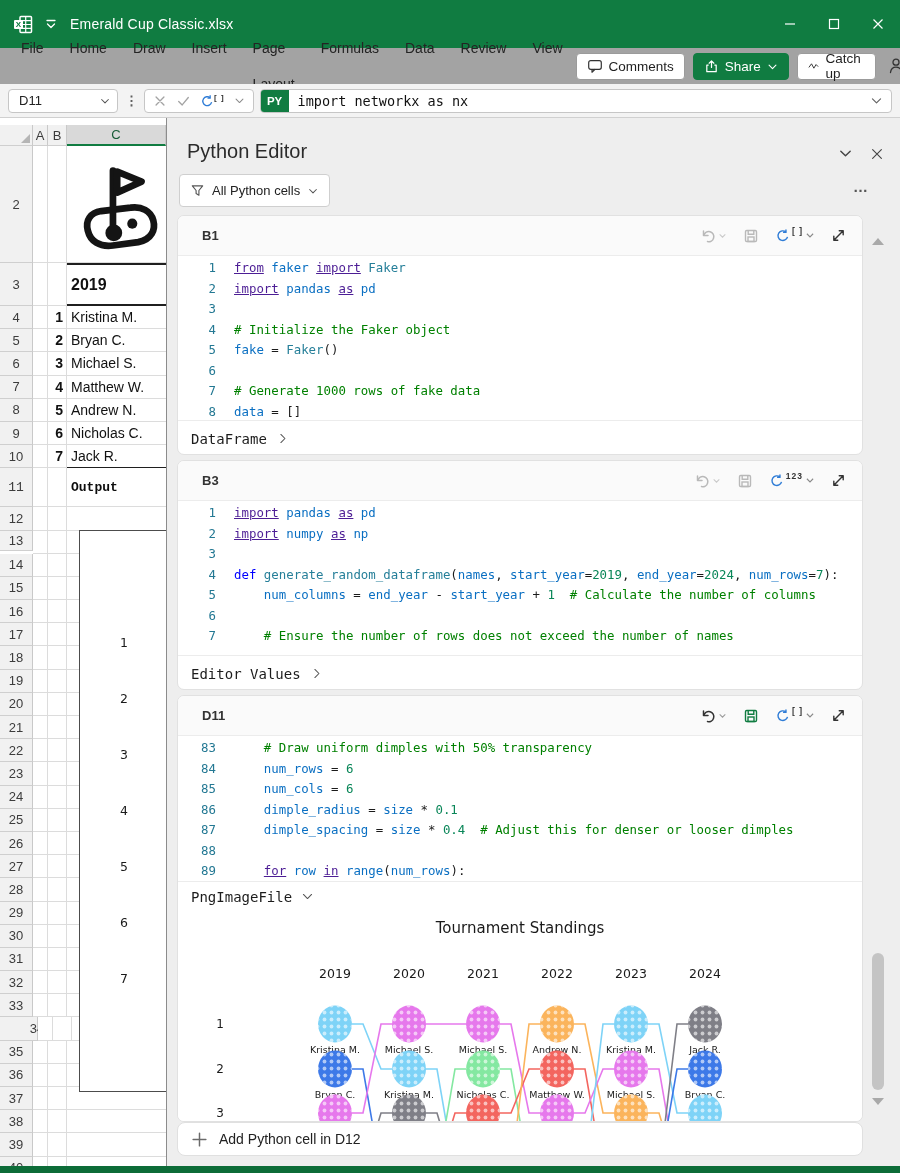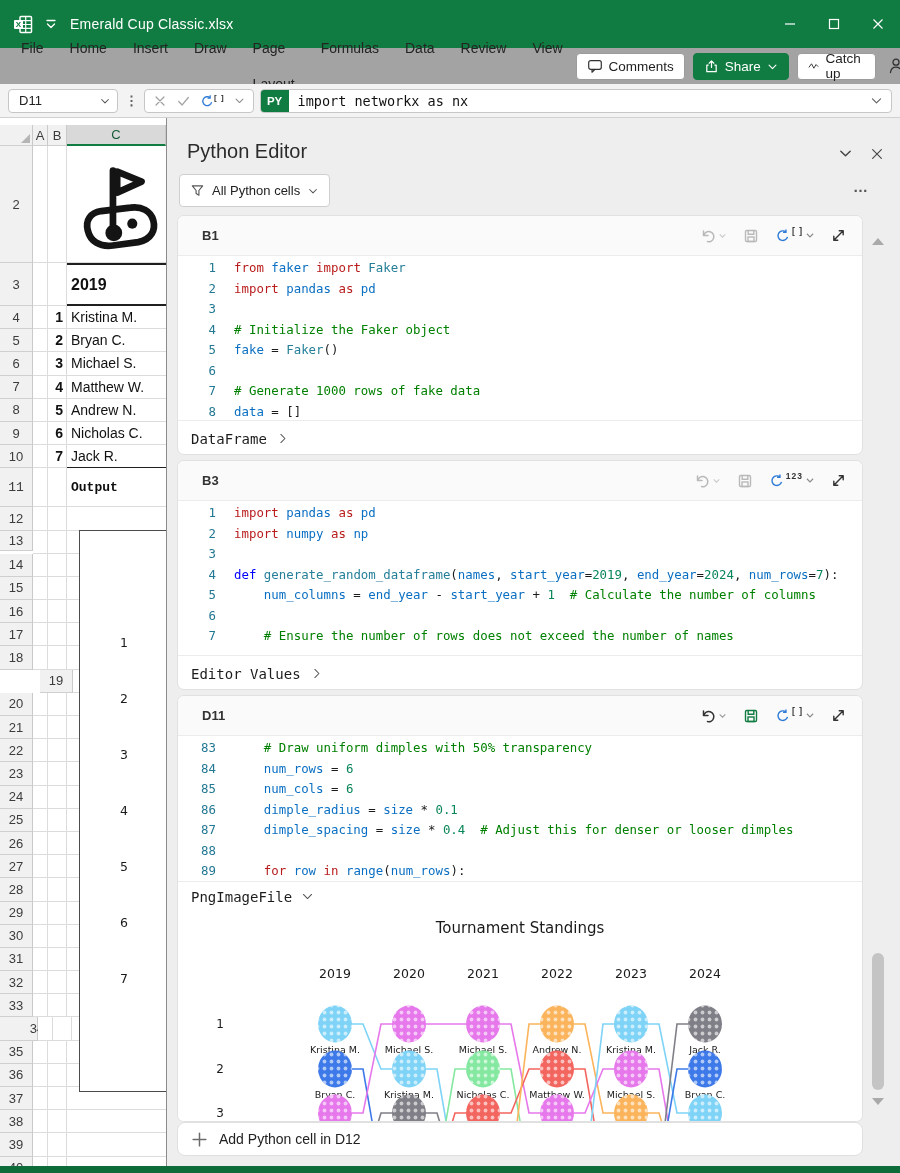--- a/index.html
+++ b/index.html
@@ -76,21 +76,21 @@
   .card-icons { margin-left:auto; margin-right:16px; display:flex; align-items:center; gap:16px; }
   .cicon { display:flex; align-items:center; gap:2px; }
   .gray-ic { color:#b9b9b9; } .dark-ic { color:#333; } .green-ic { color:#107C41; }
   .convert { display:flex; align-items:flex-start; }
   .convert .sup { font-size:8.5px; font-weight:bold; color:#333; margin-left:1px; margin-top:-2px; letter-spacing:1px; }
   .code { flex:none; padding-top:2px; overflow:hidden; }
   .code-b1 { height:164px; } .code-b3 { height:154px; } .code-d11 { height:145px; }
   .code-line { display:flex; height:20.5px; line-height:20.5px; font-family:"DejaVu Sans Mono",monospace; font-size:12.4px; white-space:pre; }
   .ln { width:38px; flex:none; text-align:right; color:#237893; padding-right:0; }
   .ct { margin-left:18px; }
-  .tk-kw { color:#b91c1c; } .tk-def { color:#0000ff; } .tk-id { color:#0a6fc2; }
+  .tk-kw { color:#4c1d95;text-decoration:underline; } .tk-def { color:#0000ff; } .tk-id { color:#0a6fc2; }
   .tk-fn { color:#267f99; } .tk-cl { color:#267f99; } .tk-nu { color:#098658; }
   .tk-cm { color:#008000; } .tk-pl { color:#1b1b1b; }
   .out-row { flex:none; height:36px; border-top:1px solid #ececec; display:flex; align-items:center; gap:9px; padding-left:13px; font-family:"DejaVu Sans Mono",monospace; font-size:14px; color:#1c1c1c; }
   .out-row.short { height:30px; }
   .chart-wrap { flex:1; background:#fff; overflow:hidden; }
 
   .addbar { position:absolute; left:10px; top:1004px; width:686px; height:34px; background:#fff; border:1px solid #e0e0e0; border-radius:8px; display:flex; align-items:center; gap:11px; padding-left:13px; font-size:14px; color:#222; }
 
   
   .scroll-up { position:absolute; right:16px; top:120px; }
@@ -137,22 +137,22 @@
             <path d="M3.5 3.5 L12.5 12.5 M12.5 3.5 L3.5 12.5" stroke="#fff" stroke-width="1.2"></path>
           </svg>
         </div>
     </div>
   </div>
 
   <div class="ribbon">
     <div class="tabs">
         <div class="tab">File</div>
         <div class="tab">Home</div>
+        <div class="tab">Draw</div>
         <div class="tab">Insert</div>
-        <div class="tab">Draw</div>
         <div class="tab">Page Layout</div>
         <div class="tab">Formulas</div>
         <div class="tab">Data</div>
         <div class="tab">Review</div>
         <div class="tab">View</div>
       </div>
     <div class="ribbon-right">
       <div class="rbtn">
         <svg class="ic" width="16" height="16" viewBox="0 0 16 16">
             <rect x="1.7" y="2.7" width="12.6" height="8.6" rx="2" fill="none" stroke="#333" stroke-width="1.2"></rect>
@@ -326,21 +326,21 @@
             <div class="cell cb"></div>
             <div class="cell cc"></div>
           </div>
           <div class="srow" style="height: 23.2px;">
             <div class="hcell rh" style="height: 23.2px;">18</div>
             <div class="cell ca"></div>
             <div class="cell cb"></div>
             <div class="cell cc"></div>
           </div>
           <div class="srow" style="height: 23.2px;">
-            <div class="hcell rh" style="height: 23.2px; margin-left: 40px;">19</div>
+            <div class="hcell rh" style="height: 23.2px;">19</div>
             <div class="cell ca"></div>
             <div class="cell cb"></div>
             <div class="cell cc"></div>
           </div>
           <div class="srow" style="height: 23.2px;">
             <div class="hcell rh" style="height: 23.2px;">20</div>
             <div class="cell ca"></div>
             <div class="cell cb"></div>
             <div class="cell cc"></div>
           </div>

